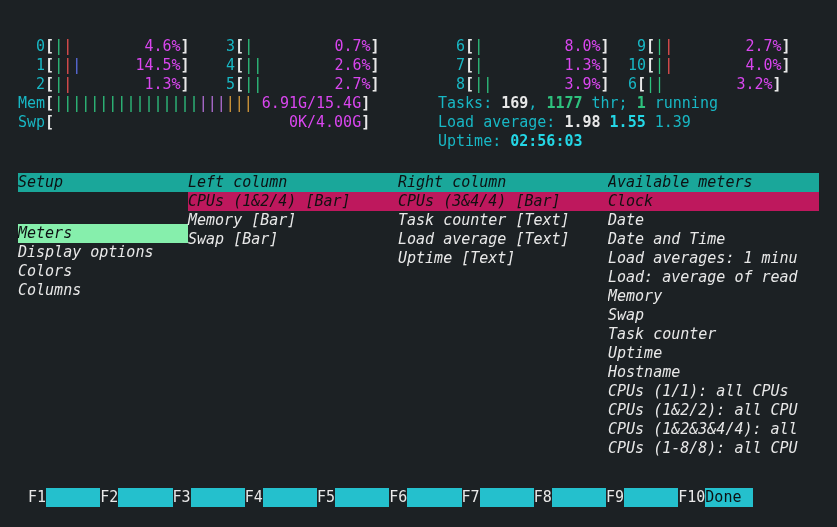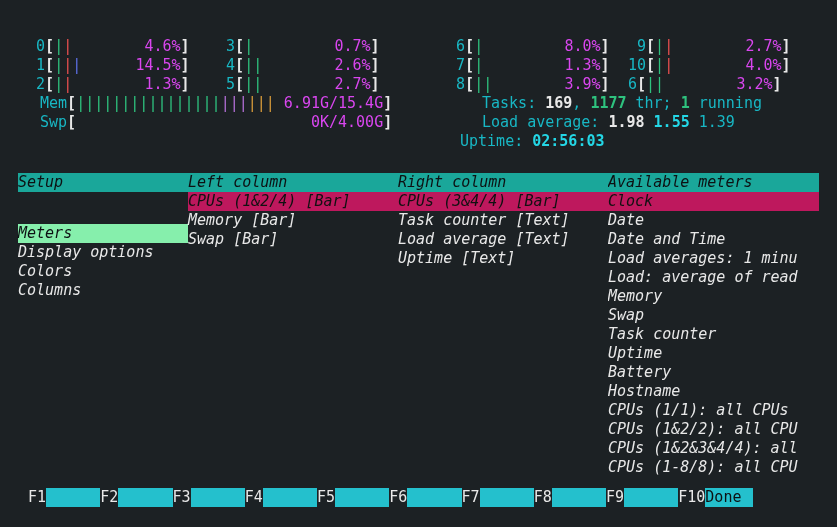--- a/index.html
+++ b/index.html
@@ -17,21 +17,21 @@
     padding:8px 18px 0 18px;
   }
   .cpu-block{padding-top:29px;}
   .cpu-row{display:flex;}
   .cpu-col{display:flex;flex-direction:column;}
   .cpu-col.left .cpu-line{width:190px;}
   .cpu-col.mid  .cpu-line{width:190px;}
   .cpu-col.r1   .cpu-line{width:190px;}
   .cpu-col.r2   .cpu-line{width:190px;}
   .cpu-line{white-space:pre;position:relative;}
-  .mem-line{white-space:pre;margin-left:22px;}
+  .mem-line{white-space:pre;}
   .gap{display:inline-block;width:40px;}
   .c-cyan{color:#18b7c4;}
   .c-cyan-b{color:#24d7e6;font-weight:bold;}
   .c-white{color:#e8e8e8;}
   .c-grey{color:#d946ef;}
   .c-green{color:#2ec27e;}
   .c-green-b{color:#2ec27e;font-weight:bold;}
   .c-red{color:#e84f4f;}
   .c-blue{color:#5b6ee1;}
   .c-purple{color:#b36fd6;}
@@ -120,21 +120,20 @@
       <div class="p-head">Available meters</div>
       <div class="p-item sel">Clock</div>
       <div class="p-item">Date</div>
       <div class="p-item">Date and Time</div>
       <div class="p-item">Load averages: 1 minu</div>
       <div class="p-item">Load: average of read</div>
       <div class="p-item">Memory</div>
       <div class="p-item">Swap</div>
       <div class="p-item">Task counter</div>
       <div class="p-item">Uptime</div>
-      <div class="p-item">Battery</div>
       <div class="p-item">Hostname</div>
       <div class="p-item">CPUs (1/1): all CPUs</div>
       <div class="p-item">CPUs (1&amp;2/2): all CPU</div>
       <div class="p-item">CPUs (1&amp;2&amp;3&amp;4/4): all</div>
       <div class="p-item">CPUs (1-8/8): all CPU</div>
     </div>
 </div>
 
 <div class="footer" id="footer"><span class="fkey">F1</span><span class="flabel">      </span><span class="fkey">F2</span><span class="flabel">      </span><span class="fkey">F3</span><span class="flabel">      </span><span class="fkey">F4</span><span class="flabel">      </span><span class="fkey">F5</span><span class="flabel">      </span><span class="fkey">F6</span><span class="flabel">      </span><span class="fkey">F7</span><span class="flabel">      </span><span class="fkey">F8</span><span class="flabel">      </span><span class="fkey">F9</span><span class="flabel">      </span><span class="fkey">F10</span><span class="flabel">Done</span></div>
 

